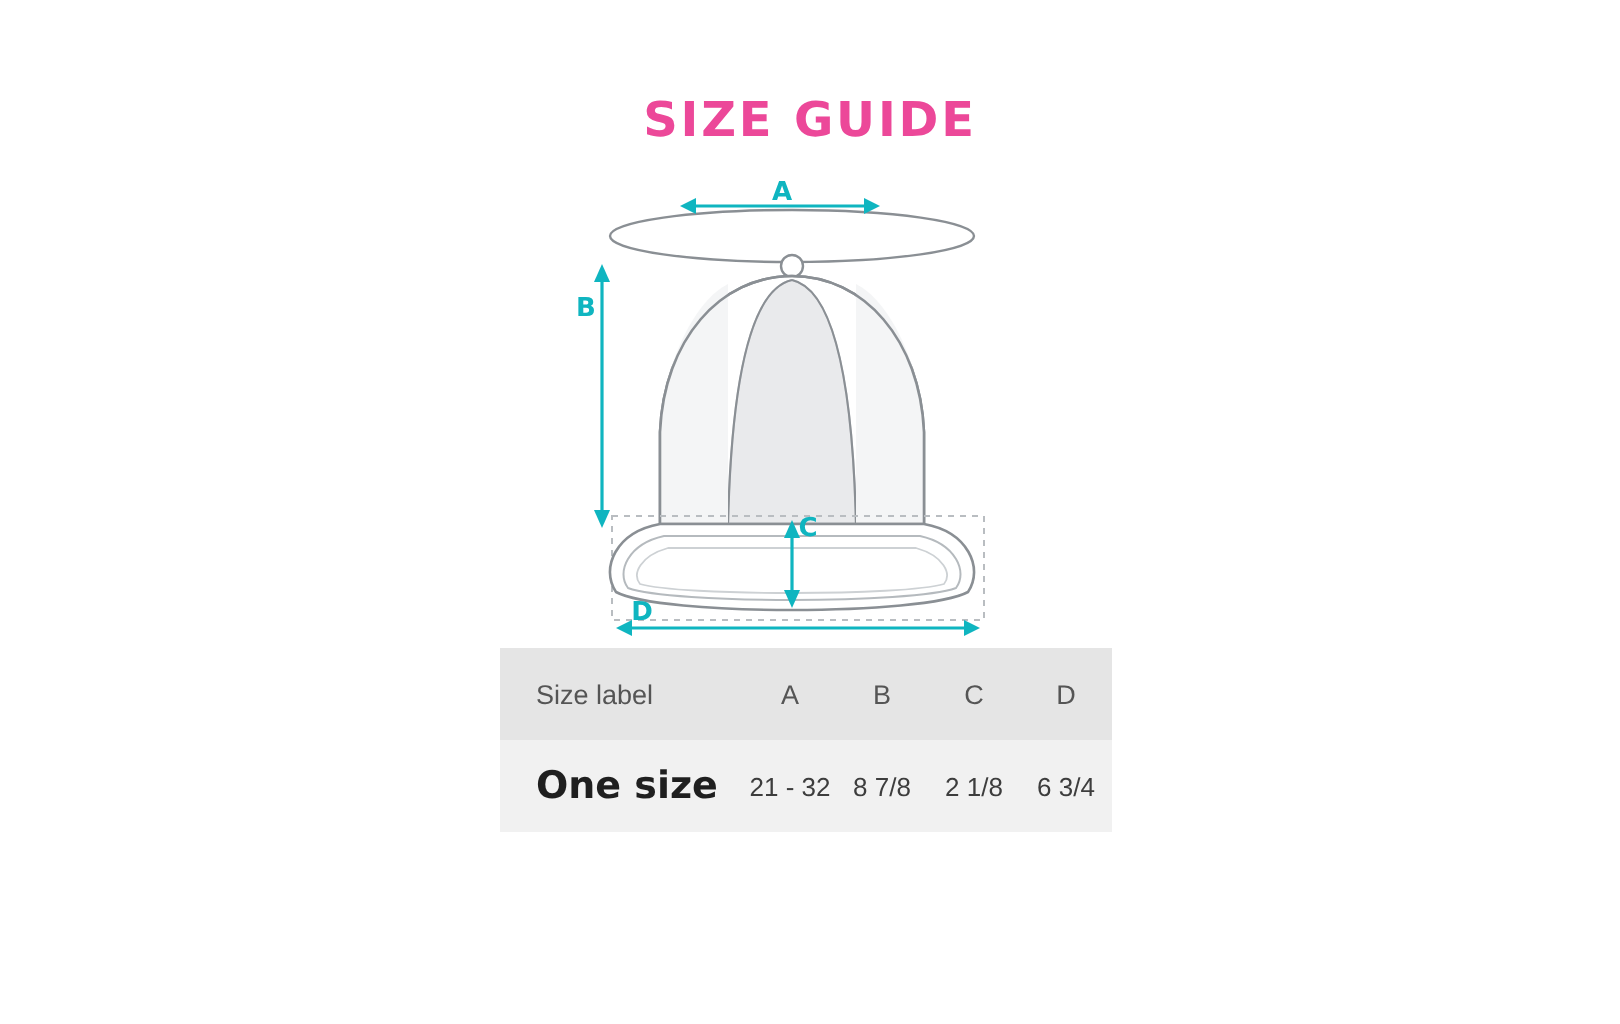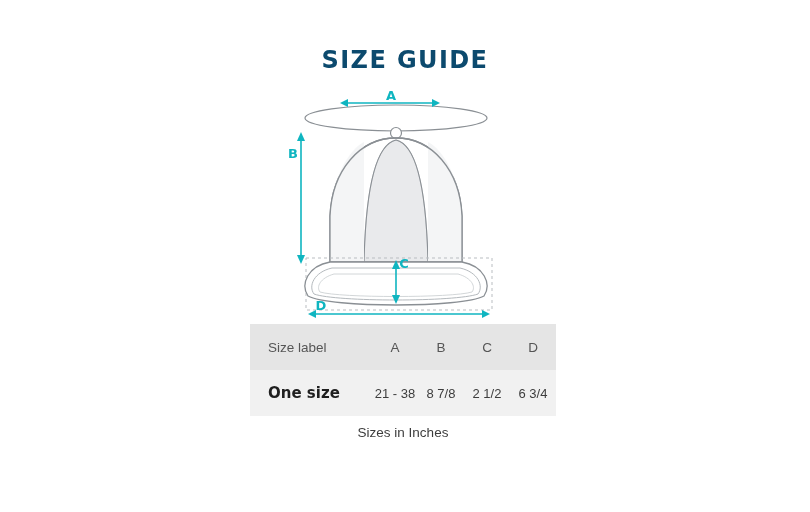--- a/index.html
+++ b/index.html
@@ -21,21 +21,21 @@
   }
   .title {
     position: absolute;
     top: 46px;
     left: 0;
     width: 810px;
     text-align: center;
     font-size: 24px;
     font-weight: bold;
     letter-spacing: 1.4px;
-    color: #0c4a6e;
+    color: #ec4899;
     font-family: "DejaVu Sans", sans-serif;
   }
   .diagram {
     position: absolute;
     top: 88px;
     left: 274px;
     width: 248px;
     height: 236px;
     background: #ffffff;
   }
@@ -79,21 +79,21 @@
   }
   table.size-table tbody tr {
     background: #f1f1f1;
   }
   table.size-table tbody td {
     font-size: 13px;
     color: #3d3d3d;
   }
   table.size-table tbody td.first-col {
     font-weight: bold;
-    font-size: 15px;
+    font-size: 19px;
     color: #1f1f1f;
     font-family: "DejaVu Sans", sans-serif;
   }
   .caption {
     position: absolute;
     top: 425px;
     left: 250px;
     width: 306px;
     text-align: center;
     font-size: 13.5px;
@@ -181,24 +181,23 @@
           <th class="first-col">Size label</th>
           <th>A</th>
           <th>B</th>
           <th>C</th>
           <th>D</th>
         </tr>
       </thead>
       <tbody>
         <tr>
           <td class="first-col">One size</td>
-          <td>21 - 38</td>
+          <td>21 - 32</td>
           <td>8 7/8</td>
-          <td>2 1/2</td>
+          <td>2 1/8</td>
           <td>6 3/4</td>
         </tr>
       </tbody>
     </table>
   </div>
 
-  <div class="caption">Sizes in Inches</div>
 
 </div>
 
 </body></html>

